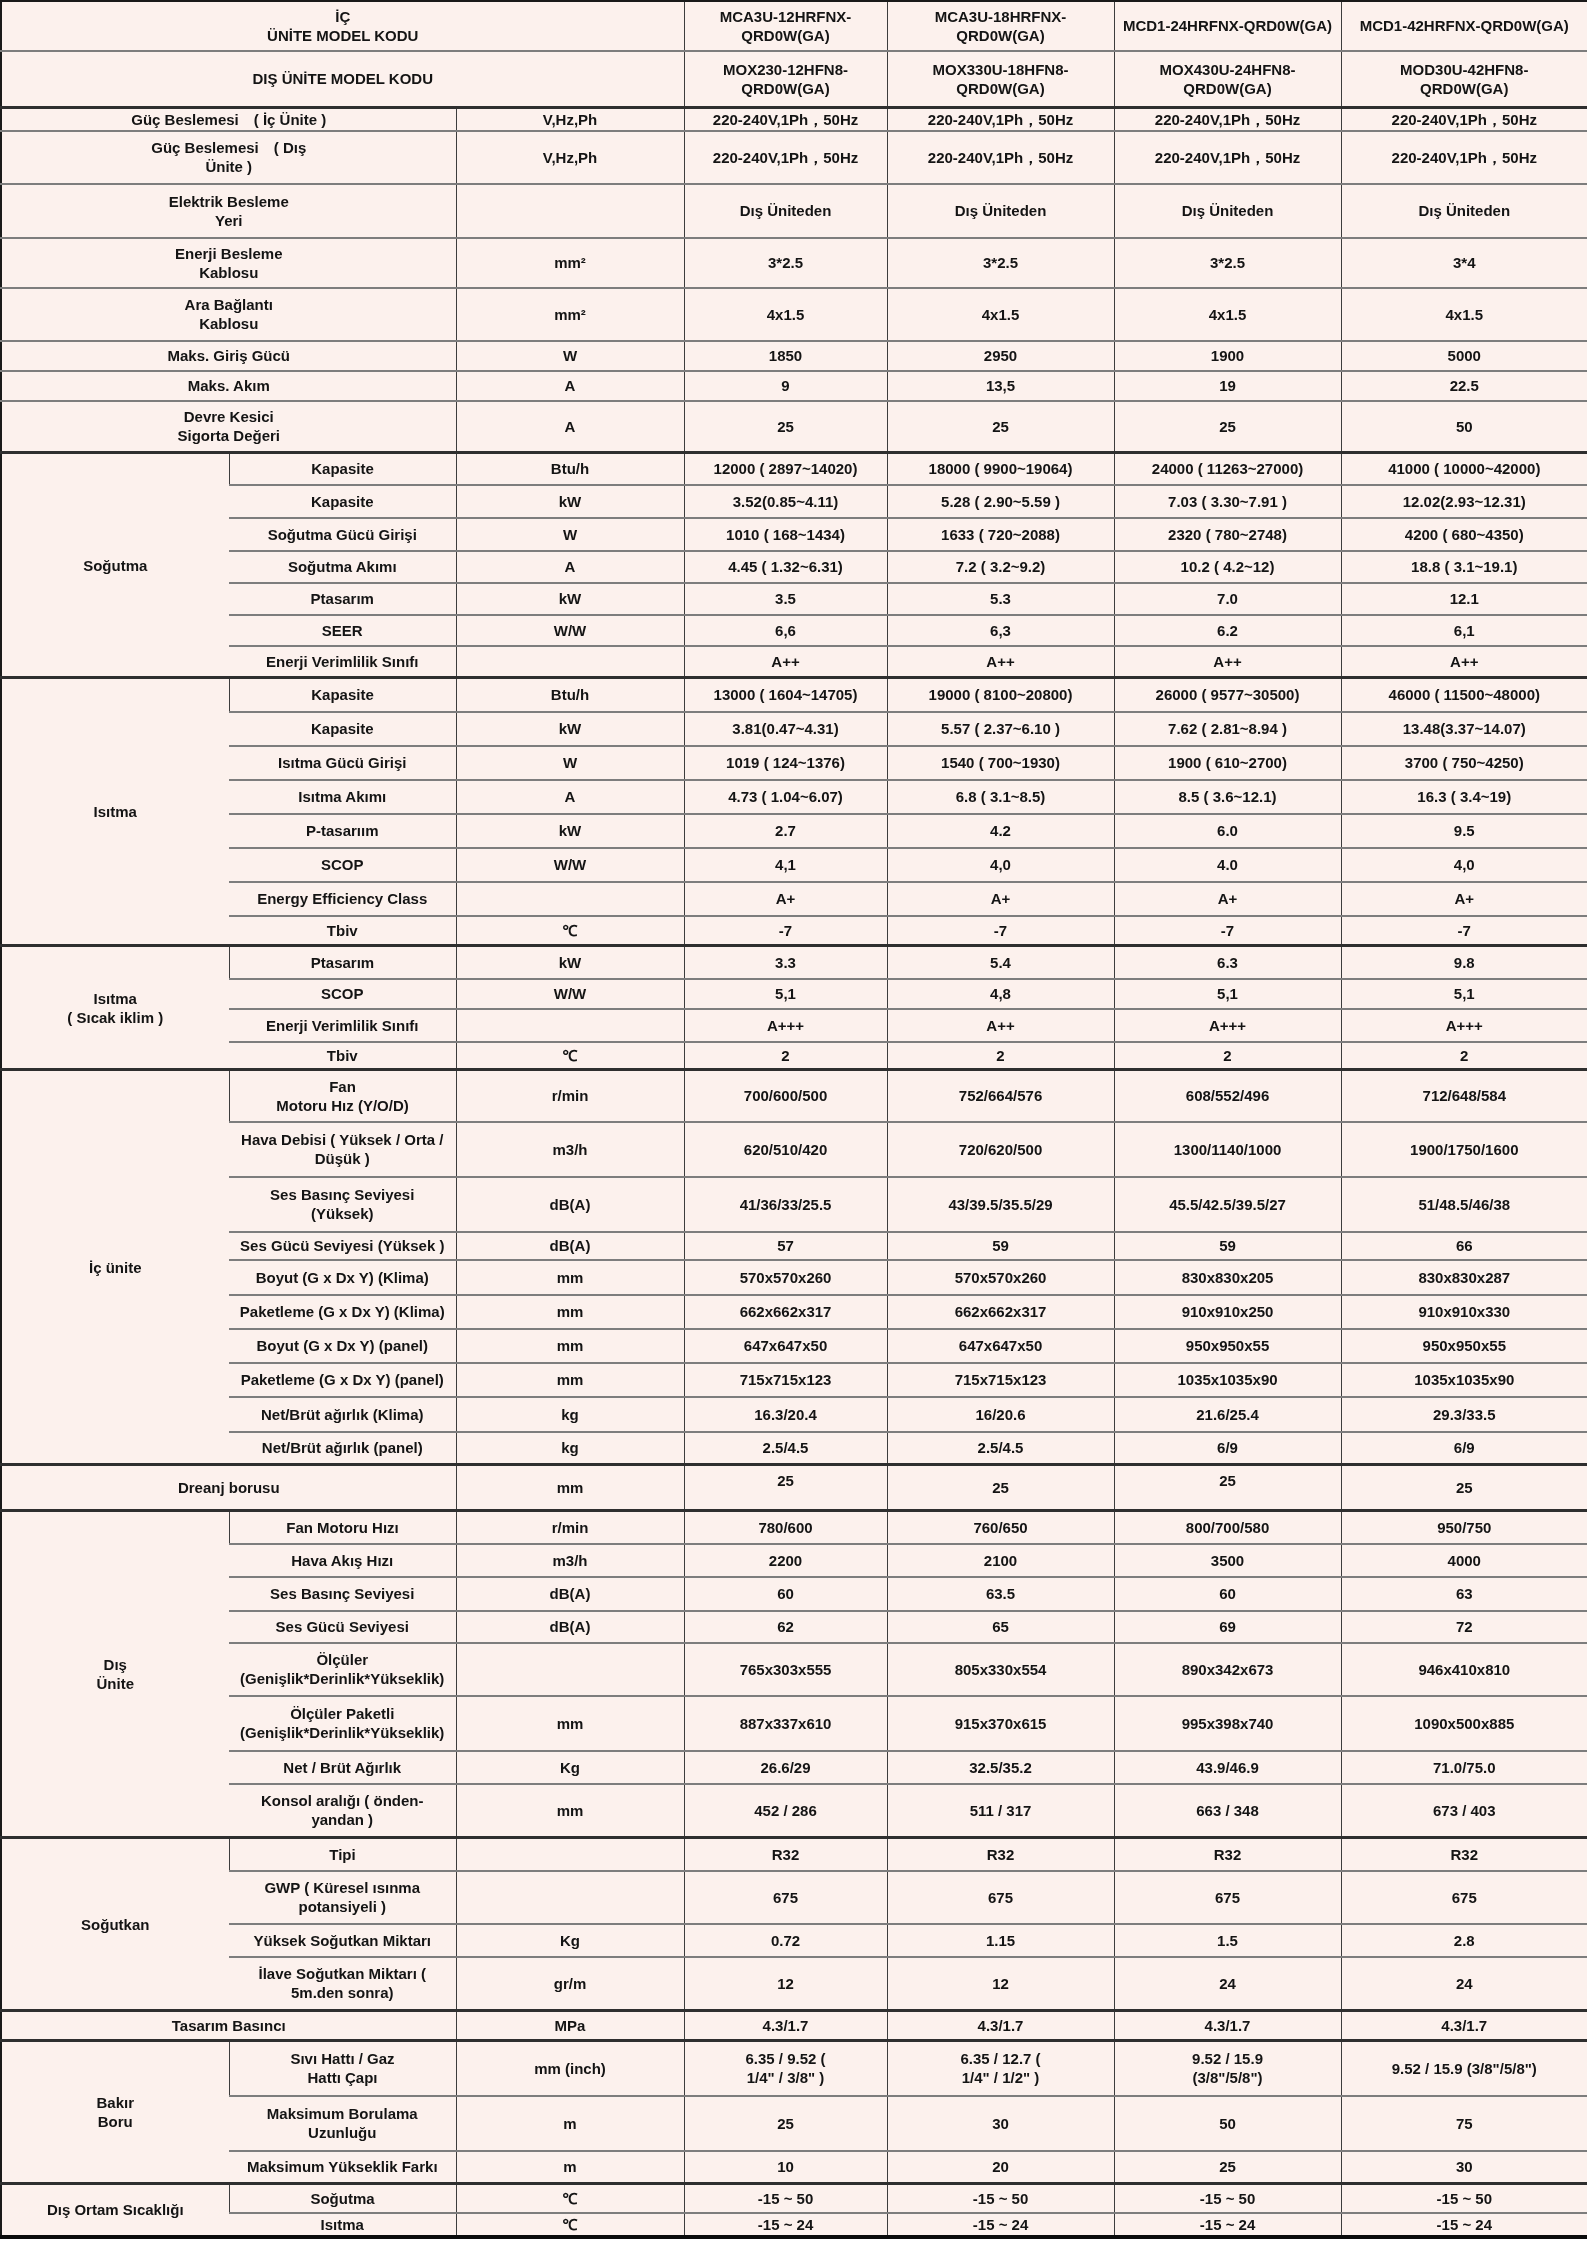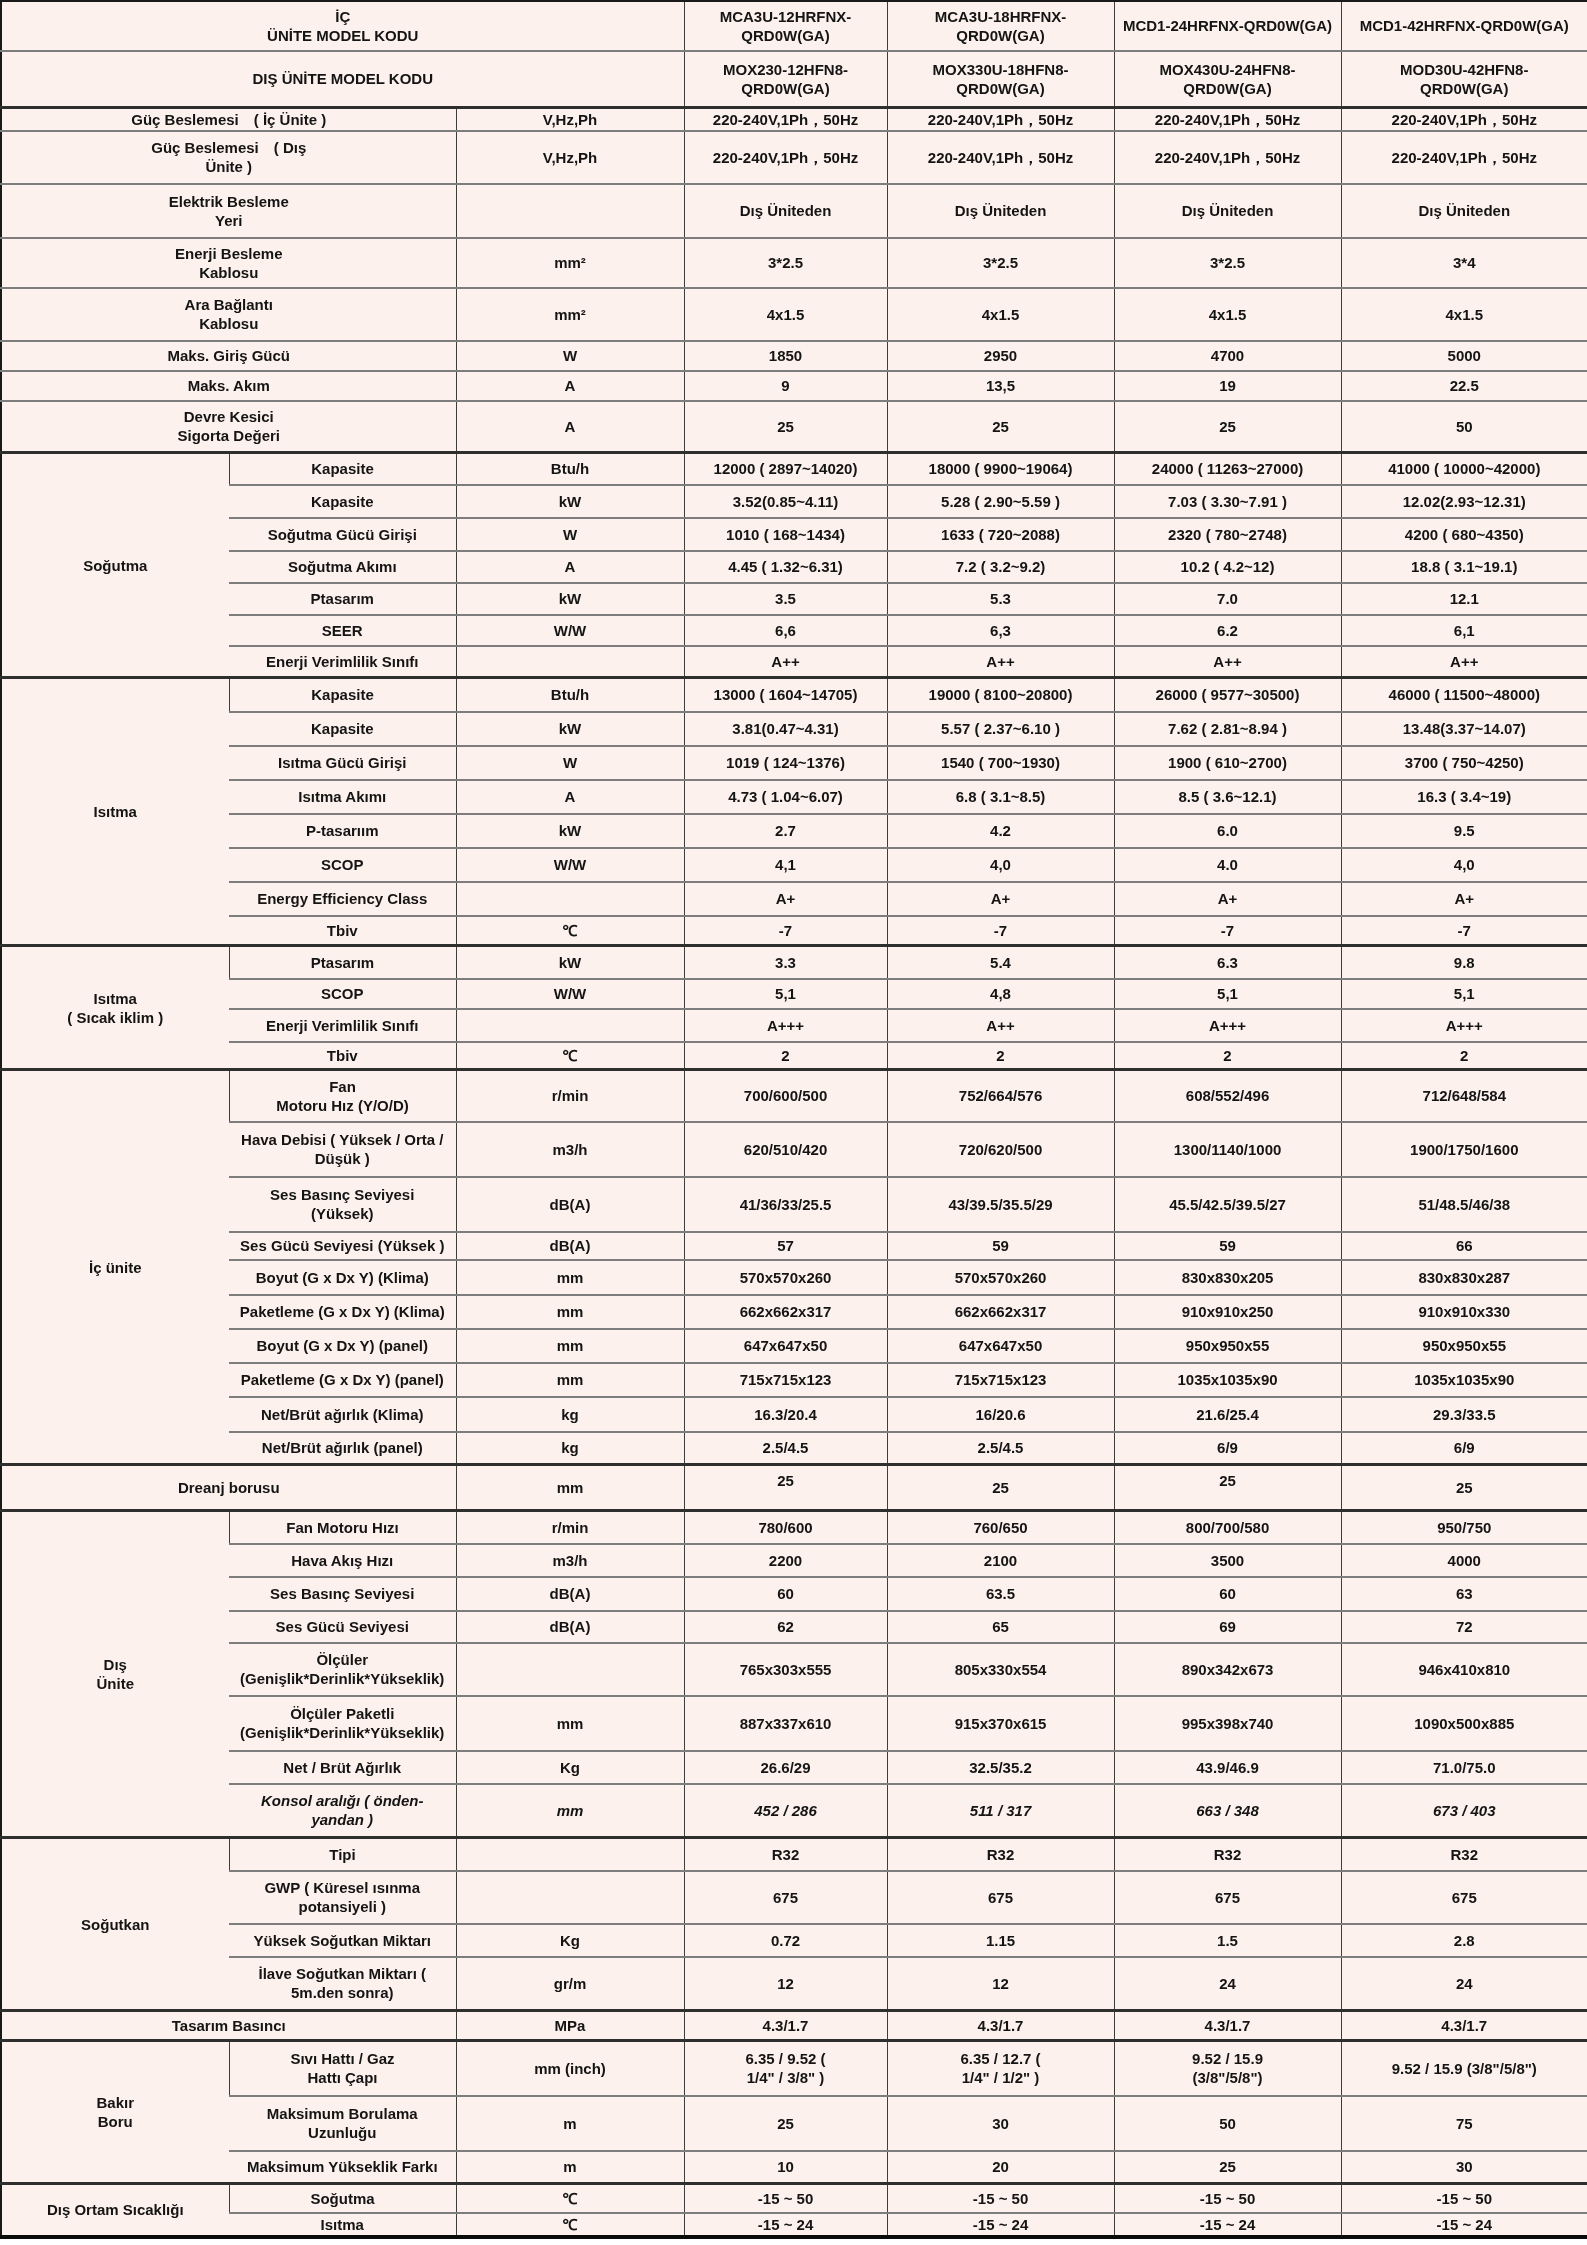--- a/index.html
+++ b/index.html
@@ -109,21 +109,21 @@
           <td>4x1.5</td>
           <td>4x1.5</td>
           <td>4x1.5</td>
           <td>4x1.5</td>
         </tr>
         <tr style="height: 30px;">
           <td colspan="2">Maks. Giriş Gücü</td>
           <td>W</td>
           <td>1850</td>
           <td>2950</td>
-          <td>4700</td>
+          <td>1900</td>
           <td>5000</td>
         </tr>
         <tr style="height: 30px;">
           <td colspan="2">Maks. Akım</td>
           <td>A</td>
           <td>9</td>
           <td>13,5</td>
           <td>19</td>
           <td>22.5</td>
         </tr>
@@ -437,21 +437,21 @@
           <td>1090x500x885</td>
         </tr>
         <tr style="height: 33px;">
           <td>Net / Brüt Ağırlık</td>
           <td>Kg</td>
           <td>26.6/29</td>
           <td>32.5/35.2</td>
           <td>43.9/46.9</td>
           <td>71.0/75.0</td>
         </tr>
-        <tr style="height: 54px; font-style: italic;">
+        <tr style="height: 54px;">
           <td>Konsol aralığı ( önden-
 yandan )</td>
           <td>mm</td>
           <td>452 / 286</td>
           <td>511 / 317</td>
           <td>663 / 348</td>
           <td>673 / 403</td>
         </tr>
         <tr class="sect" style="height: 33px;">
           <td rowspan="4">Soğutkan</td>

